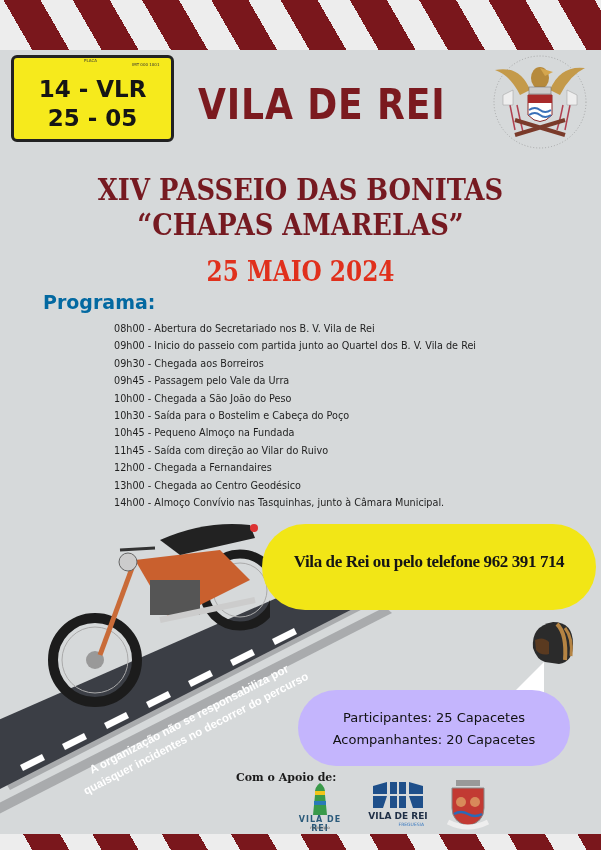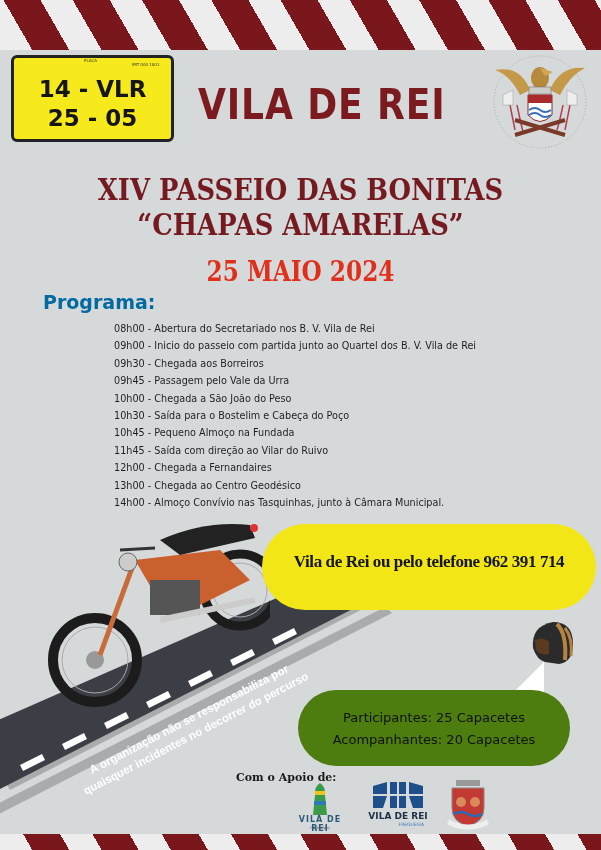--- a/index.html
+++ b/index.html
@@ -36,21 +36,21 @@
   .schedule { position: absolute; left: 114px; top: 320px; list-style: none; }
   .schedule li { font-family: "DejaVu Sans", sans-serif; font-size: 10.5px; color: #1f1f1f; height: 17.4px; line-height: 17.4px; white-space: nowrap; transform: scaleX(0.92); transform-origin: left center; }
 
   .road-wrap { position: absolute; left: 0; top: 0; width: 601px; height: 850px; pointer-events: none; }
 
   .insc { position: absolute; left: 262px; top: 524px; width: 334px; height: 86px; background: #f2e616; border-radius: 43px; }
   .insc .l { position: absolute; left: 0; width: 100%; text-align: center; font-family: "Liberation Sans", sans-serif; font-weight: bold; font-size: 17px; color: #151515; letter-spacing: -0.4px; }
   .insc .l1 { top: 17px; }
   .insc .l2 { top: 28px; font-family: Liberation Serif, serif; }
 
-  .bubble { position: absolute; left: 298px; top: 690px; width: 272px; height: 76px; background: #4d7c0f; border-radius: 38px; }
+  .bubble { position: absolute; left: 298px; top: 690px; width: 272px; height: 76px; background: #c4b5fd; border-radius: 38px; }
   .bubble-tail { position: absolute; left: 510px; top: 662px; width: 0; height: 0; border-left: 34px solid transparent; border-bottom: 34px solid #ffffff; }
   .bubble .l { position: absolute; left: 0; width: 100%; text-align: center; font-family: "DejaVu Sans", sans-serif; font-size: 13px; color: #111; }
   .bubble .l1 { top: 20px; }
   .bubble .l2 { top: 42px; }
 
   .helmet { position: absolute; left: 527px; top: 618px; width: 48px; height: 48px; }
 
   .support { position: absolute; left: 236px; top: 771px; font-family: "DejaVu Serif", serif; font-weight: bold; font-size: 11px; color: #1a1a1a; }
 
   .logo { position: absolute; }

